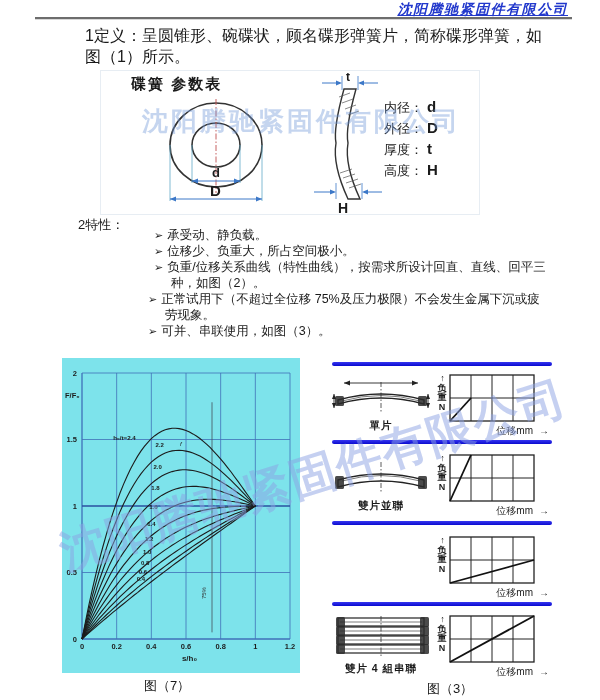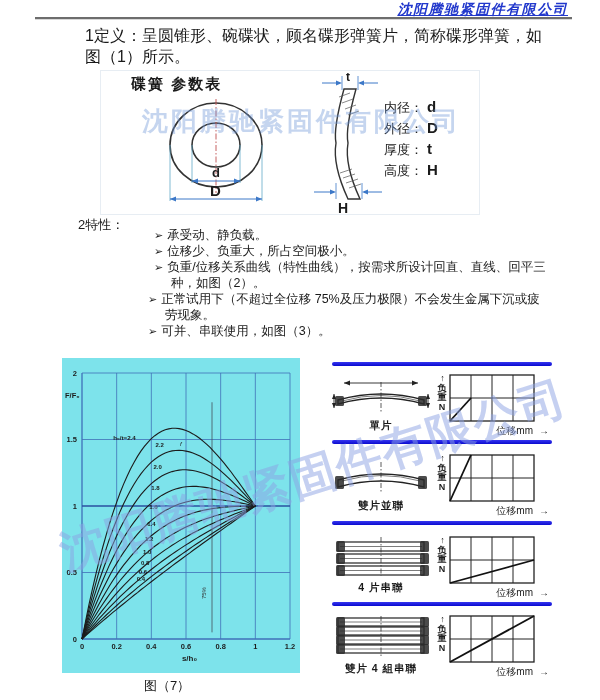--- a/index.html
+++ b/index.html
@@ -249,36 +249,20 @@
               <line x1="64" y1="1" x2="64" y2="47" stroke="#222" stroke-width="1"></line>
               <line x1="1" y1="24" x2="85" y2="24" stroke="#222" stroke-width="1"></line>
               <line x1="1" y1="47" x2="22" y2="1" stroke="#111" stroke-width="1.8"></line>
             </svg>
           </div>
         <div class="f3x"><span>位移mm</span><span class="rarr">→</span></div>
         </div>
     </div>
 
     <div class="f3sec" style="top:176px">
-      <div class="f3draw"><svg class="discsvg" width="102" height="40">
-            <rect x="8" y="6" width="86" height="9" fill="#fff" stroke="#222" stroke-width="1.2"></rect>
-            <line x1="10" y1="10.5" x2="92" y2="10.5" stroke="#444" stroke-width="0.7"></line>
-            <rect x="6" y="5" width="9" height="11" fill="#2c2c2c" opacity="0.85" rx="1.5"></rect>
-            <rect x="90" y="5" width="9" height="11" fill="#2c2c2c" opacity="0.85" rx="1.5"></rect>
-            <rect x="8" y="18" width="86" height="9" fill="#fff" stroke="#222" stroke-width="1.2"></rect>
-            <line x1="10" y1="22.5" x2="92" y2="22.5" stroke="#444" stroke-width="0.7"></line>
-            <rect x="6" y="17" width="9" height="11" fill="#2c2c2c" opacity="0.85" rx="1.5"></rect>
-            <rect x="90" y="17" width="9" height="11" fill="#2c2c2c" opacity="0.85" rx="1.5"></rect>
-            <rect x="8" y="30" width="86" height="9" fill="#fff" stroke="#222" stroke-width="1.2"></rect>
-            <line x1="10" y1="34.5" x2="92" y2="34.5" stroke="#444" stroke-width="0.7"></line>
-            <rect x="6" y="29" width="9" height="11" fill="#2c2c2c" opacity="0.85" rx="1.5"></rect>
-            <rect x="90" y="29" width="9" height="11" fill="#2c2c2c" opacity="0.85" rx="1.5"></rect>
-            <line x1="51" y1="1" x2="51" y2="44" stroke="#333" stroke-width="0.8" stroke-dasharray="5,2,1.5,2"></line>
-          </svg>
-        <div class="f3label">4 片串聯</div></div>
       <div class="f3chart">
           <div class="f3row">
           <div class="f3y"><span class="up-arrow-icon">↑</span><span class="ytext">负重N</span></div>
           <svg class="minisvg" width="88" height="50">
               <rect x="1" y="1" width="84" height="46" fill="none" stroke="#222" stroke-width="1.3"></rect>
               <line x1="22" y1="1" x2="22" y2="47" stroke="#222" stroke-width="1"></line>
               <line x1="43" y1="1" x2="43" y2="47" stroke="#222" stroke-width="1"></line>
               <line x1="64" y1="1" x2="64" y2="47" stroke="#222" stroke-width="1"></line>
               <line x1="1" y1="24" x2="85" y2="24" stroke="#222" stroke-width="1"></line>
               <line x1="1" y1="47" x2="85" y2="24" stroke="#111" stroke-width="1.8"></line>
@@ -318,14 +302,15 @@
               <line x1="43" y1="1" x2="43" y2="47" stroke="#222" stroke-width="1"></line>
               <line x1="64" y1="1" x2="64" y2="47" stroke="#222" stroke-width="1"></line>
               <line x1="1" y1="24" x2="85" y2="24" stroke="#222" stroke-width="1"></line>
               <line x1="1" y1="47" x2="85" y2="1" stroke="#111" stroke-width="1.8"></line>
             </svg>
           </div>
         <div class="f3x"><span>位移mm</span><span class="rarr">→</span></div>
         </div>
     </div>
 
+    <div class="fig3-cap">图（3）</div>
   </div>
 </div>
 
 </body></html>

